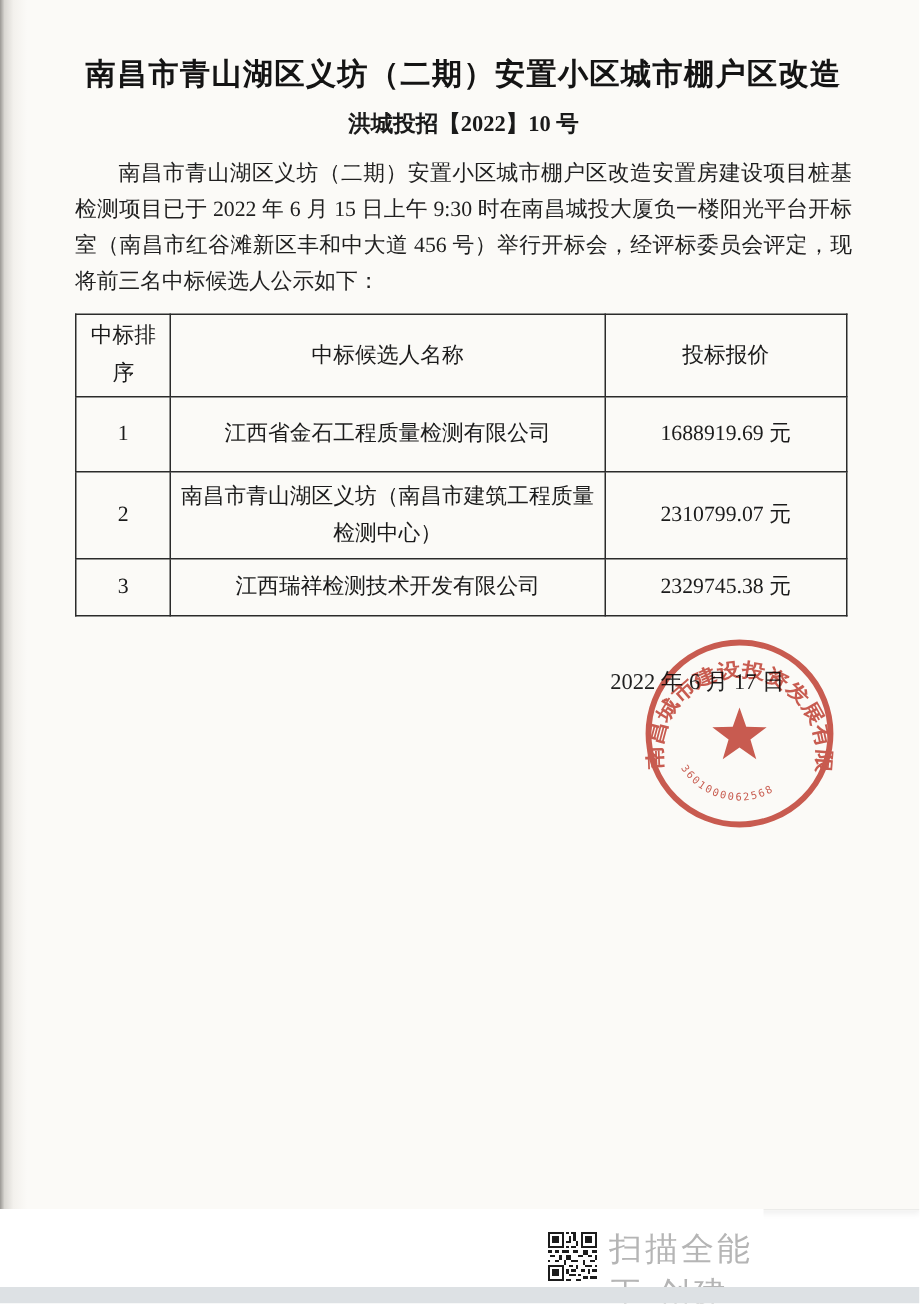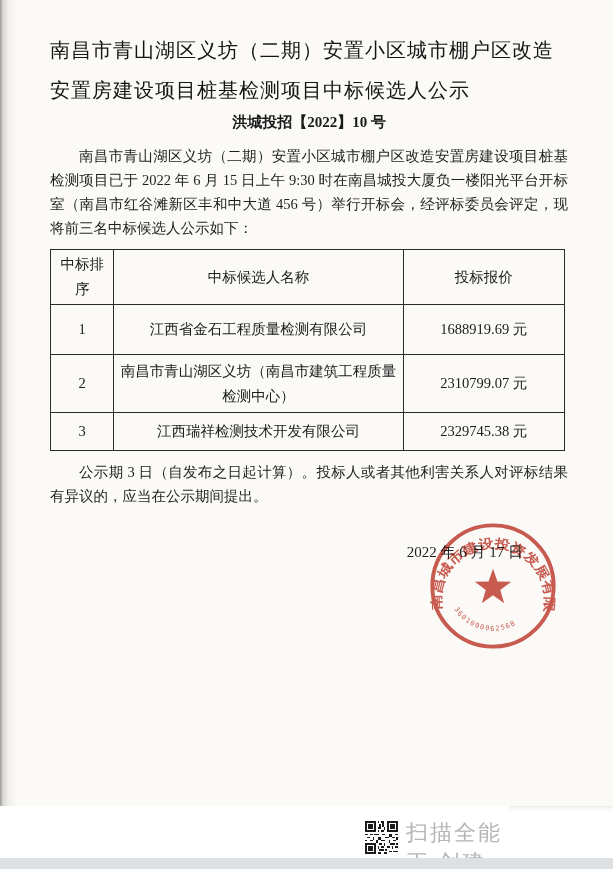--- a/index.html
+++ b/index.html
@@ -22,22 +22,22 @@
     border-bottom: 1px solid #ececea;
     box-shadow: 0 2px 4px rgba(0,0,0,0.06);
   }
   .content {
     position: absolute; left: 50px; top: 30px;
     width: 518px;
   }
   .title {
     margin: 0;
     font-size: 20px;
-    font-weight: normal;
-    text-align: left;
+    font-weight: bold;
+    text-align: center;
     line-height: 40px;
     letter-spacing: 1px;
     color: #141414;
   }
   .doc-number {
     text-align: center;
     font-size: 15px;
     font-weight: bold;
     margin-top: 3px;
     color: #1a1a1a;
@@ -138,21 +138,20 @@
   }
 </style>
 </head>
 <body>
 
 <div class="paper">
   <div class="content">
 
     <h1 class="title">
       <span>南昌市青山湖区义坊（二期）安置小区城市棚户区改造</span><br>
-      <span>安置房建设项目桩基检测项目中标候选人公示</span>
     </h1>
 
     <div class="doc-number">洪城投招【2022】10 号</div>
 
     <p class="para intro">南昌市青山湖区义坊（二期）安置小区城市棚户区改造安置房建设项目桩基检测项目已于 2022 年 6 月 15 日上午 9:30 时在南昌城投大厦负一楼阳光平台开标室（南昌市红谷滩新区丰和中大道 456 号）举行开标会，经评标委员会评定，现将前三名中标候选人公示如下：</p>
 
     <table class="bid-table">
       <colgroup>
         <col class="col-rank">
           <col class="col-name">
@@ -177,21 +176,20 @@
           <td>2310799.07 元</td>
         </tr>
         <tr class="row-third">
           <td>3</td>
           <td>江西瑞祥检测技术开发有限公司</td>
           <td>2329745.38 元</td>
         </tr>
       </tbody>
     </table>
 
-    <p class="para notice">公示期 3 日（自发布之日起计算）。投标人或者其他利害关系人对评标结果有异议的，应当在公示期间提出。</p>
 
 
     <div class="signature-block">
       <div class="sign-date">2022 年 6 月 17 日</div>
 
       <svg class="stamp" viewBox="0 0 150 150" xmlns="http://www.w3.org/2000/svg">
         <circle cx="75" cy="75" r="70" fill="none" stroke="#c0392b" stroke-width="4.5"></circle>
         <polygon points="75,55 80.2,69.9 95.9,70.2 83.4,79.7 87.9,94.8 75,85.8 62.1,94.8 66.6,79.7 54.1,70.2 69.8,69.9" fill="#c0392b"></polygon>
         <defs>
           <path id="arcTop" d="M 16,102 A 60,60 0 1 1 134,102" fill="none"></path>

